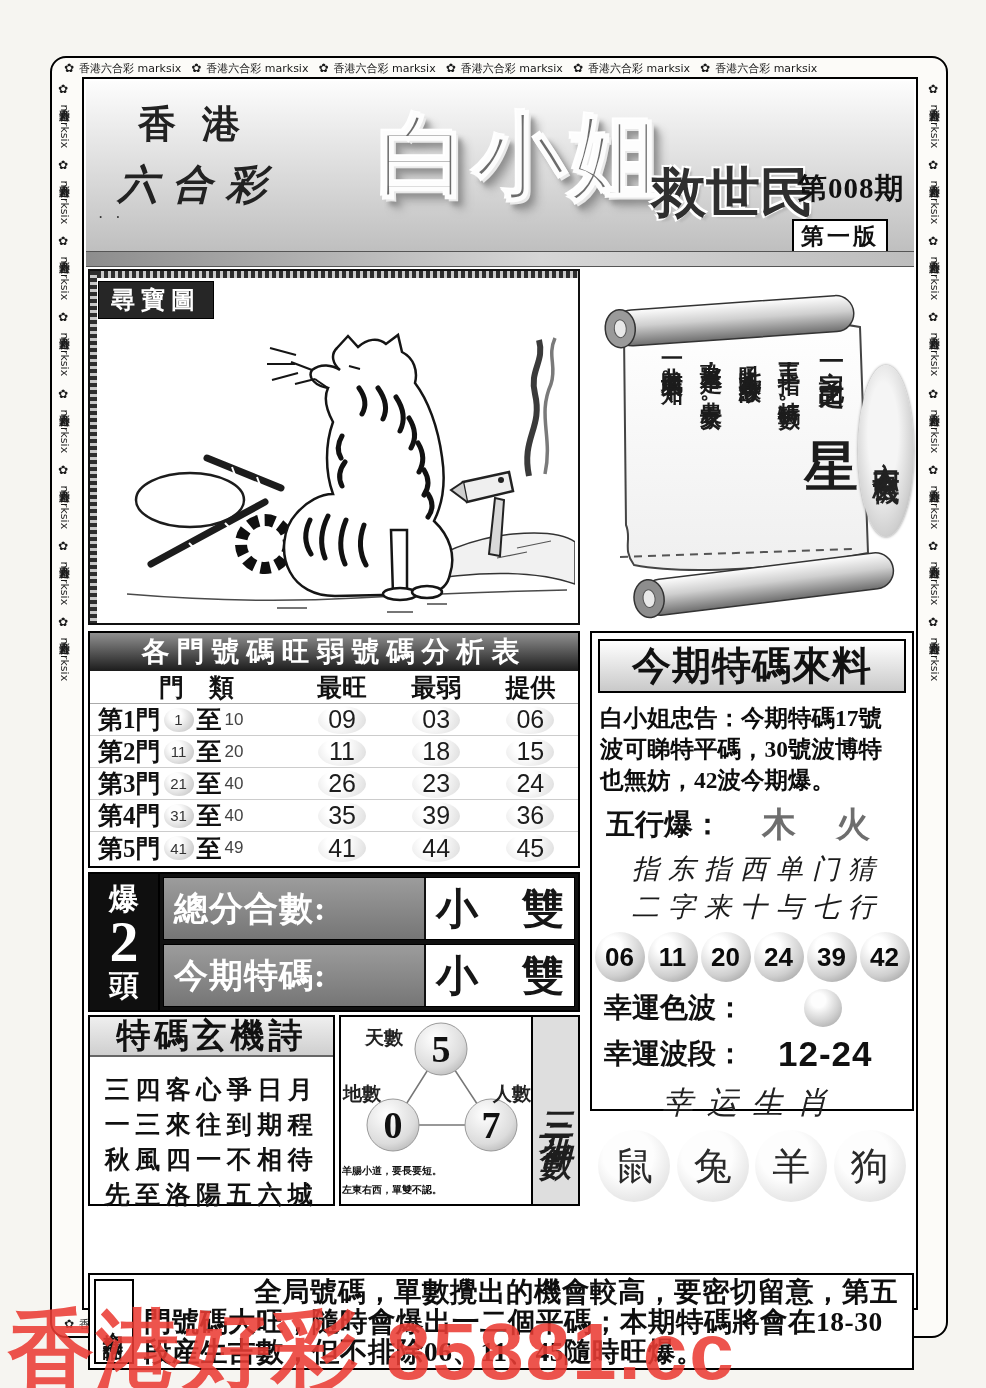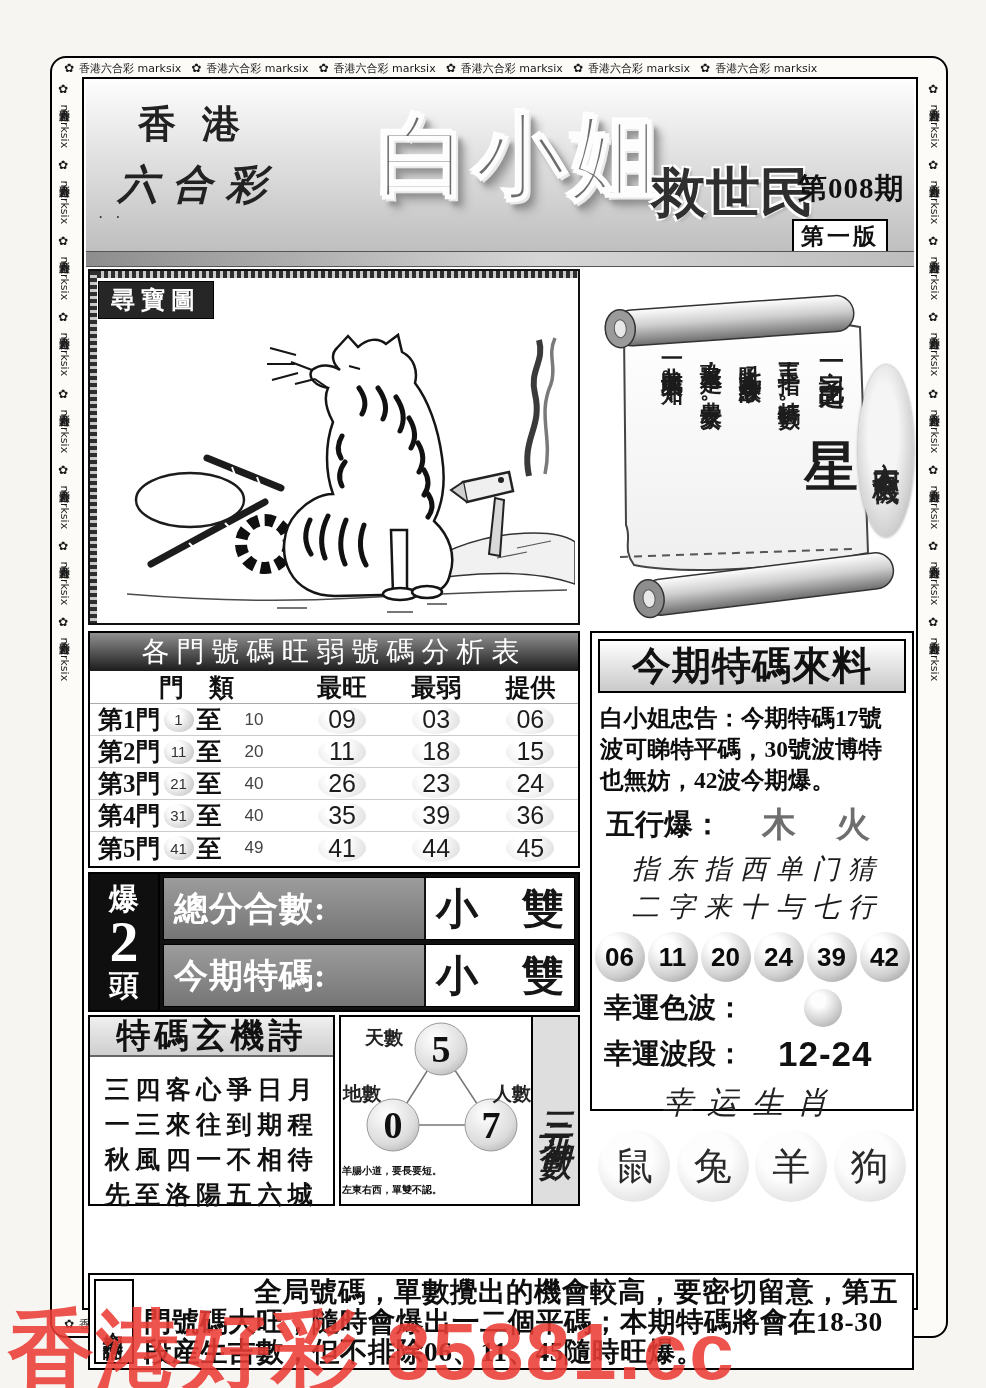--- a/index.html
+++ b/index.html
@@ -63,33 +63,33 @@
   .scol { font-size:22px; letter-spacing:3px; margin-left:9px; line-height:30px; }
   .scol-intro { font-size:25px; letter-spacing:5px; margin-left:12px; }
   .scol-intro .bigchar { font-size:54px; margin-top:26px; display:inline-block; }
   .mystery-oval { position:absolute; right:0px; top:96px; width:56px; height:172px; border-radius:50%;
     background:radial-gradient(ellipse at 45% 40%, #f5f5f5 35%, #cfcfcf 70%, #949494 100%);
     display:flex; align-items:center; justify-content:center; z-index:2; box-shadow:0 0 3px #888; }
   .mystery-oval span { writing-mode:vertical-rl; font-size:27px; font-weight:bold; color:#222; letter-spacing:5px; }
   
   .table-sec { position:absolute; left:88px; top:631px; width:492px; height:237px; border:2px solid #000; background:#fff; }
   .tbl-title { height:38px; background:linear-gradient(180deg,#909090,#1c1c1c);
-    color:#fff; font-size:28px; font-weight:normal; letter-spacing:7px;
+    color:#fff; font-size:28px; font-weight:bold; letter-spacing:7px;
     display:flex; align-items:center; justify-content:center;text-align:right; }
   .tbl-head { display:flex; height:33px; align-items:center; border-bottom:1px solid #aaa; font-weight:bold; font-size:25px; }
   .tbl-row { display:flex; height:32px; align-items:center; border-bottom:1px solid #ccc; }
   .tbl-row:last-child { border-bottom:none; }
   .c-gate { width:42%; padding-left:8px; display:flex; align-items:center; gap:3px; }
   .c-num  { width:19.3%; text-align:center; }
   .gate-name { font-size:25px; font-weight:bold; }
   .mini-ball { display:inline-flex; align-items:center; justify-content:center; width:30px; height:24px;
     border-radius:50%; background:radial-gradient(circle at 38% 32%, #fdfdfd 25%, #cfcfcf 75%, #a9a9a9);
     font-family:"Liberation Sans", sans-serif; font-size:15px; color:#333; }
   .to-word { font-size:25px; font-weight:bold; }
-  .range-end { font-family:"Liberation Sans", sans-serif; font-size:17px; color:#444;margin-left:20px; }
+  .range-end { font-family:"Liberation Sans", sans-serif; font-size:17px; color:#444; }
   .numball { display:inline-flex; align-items:center; justify-content:center; width:48px; height:28px; border-radius:50%;
     background:radial-gradient(circle at 40% 30%, #fff 30%, #e4e4e4 80%, #d2d2d2);
     font-family:"Liberation Sans", sans-serif; font-size:25px; color:#1d1d1d; }
   
   .burst-sec { position:absolute; left:88px; top:872px; width:492px; height:140px; border:2px solid #000;
     background:#111; display:flex; }
   .burst-head { width:70px; background:#0f0f0f; color:#fff; display:flex; flex-direction:column;
     align-items:center; justify-content:center; border-right:2px solid #000; }
   .burst-head .bc { font-size:30px; font-weight:bold; line-height:32px; }
   .burst-head .bc2 { font-size:58px; line-height:54px; font-weight:bold; }

